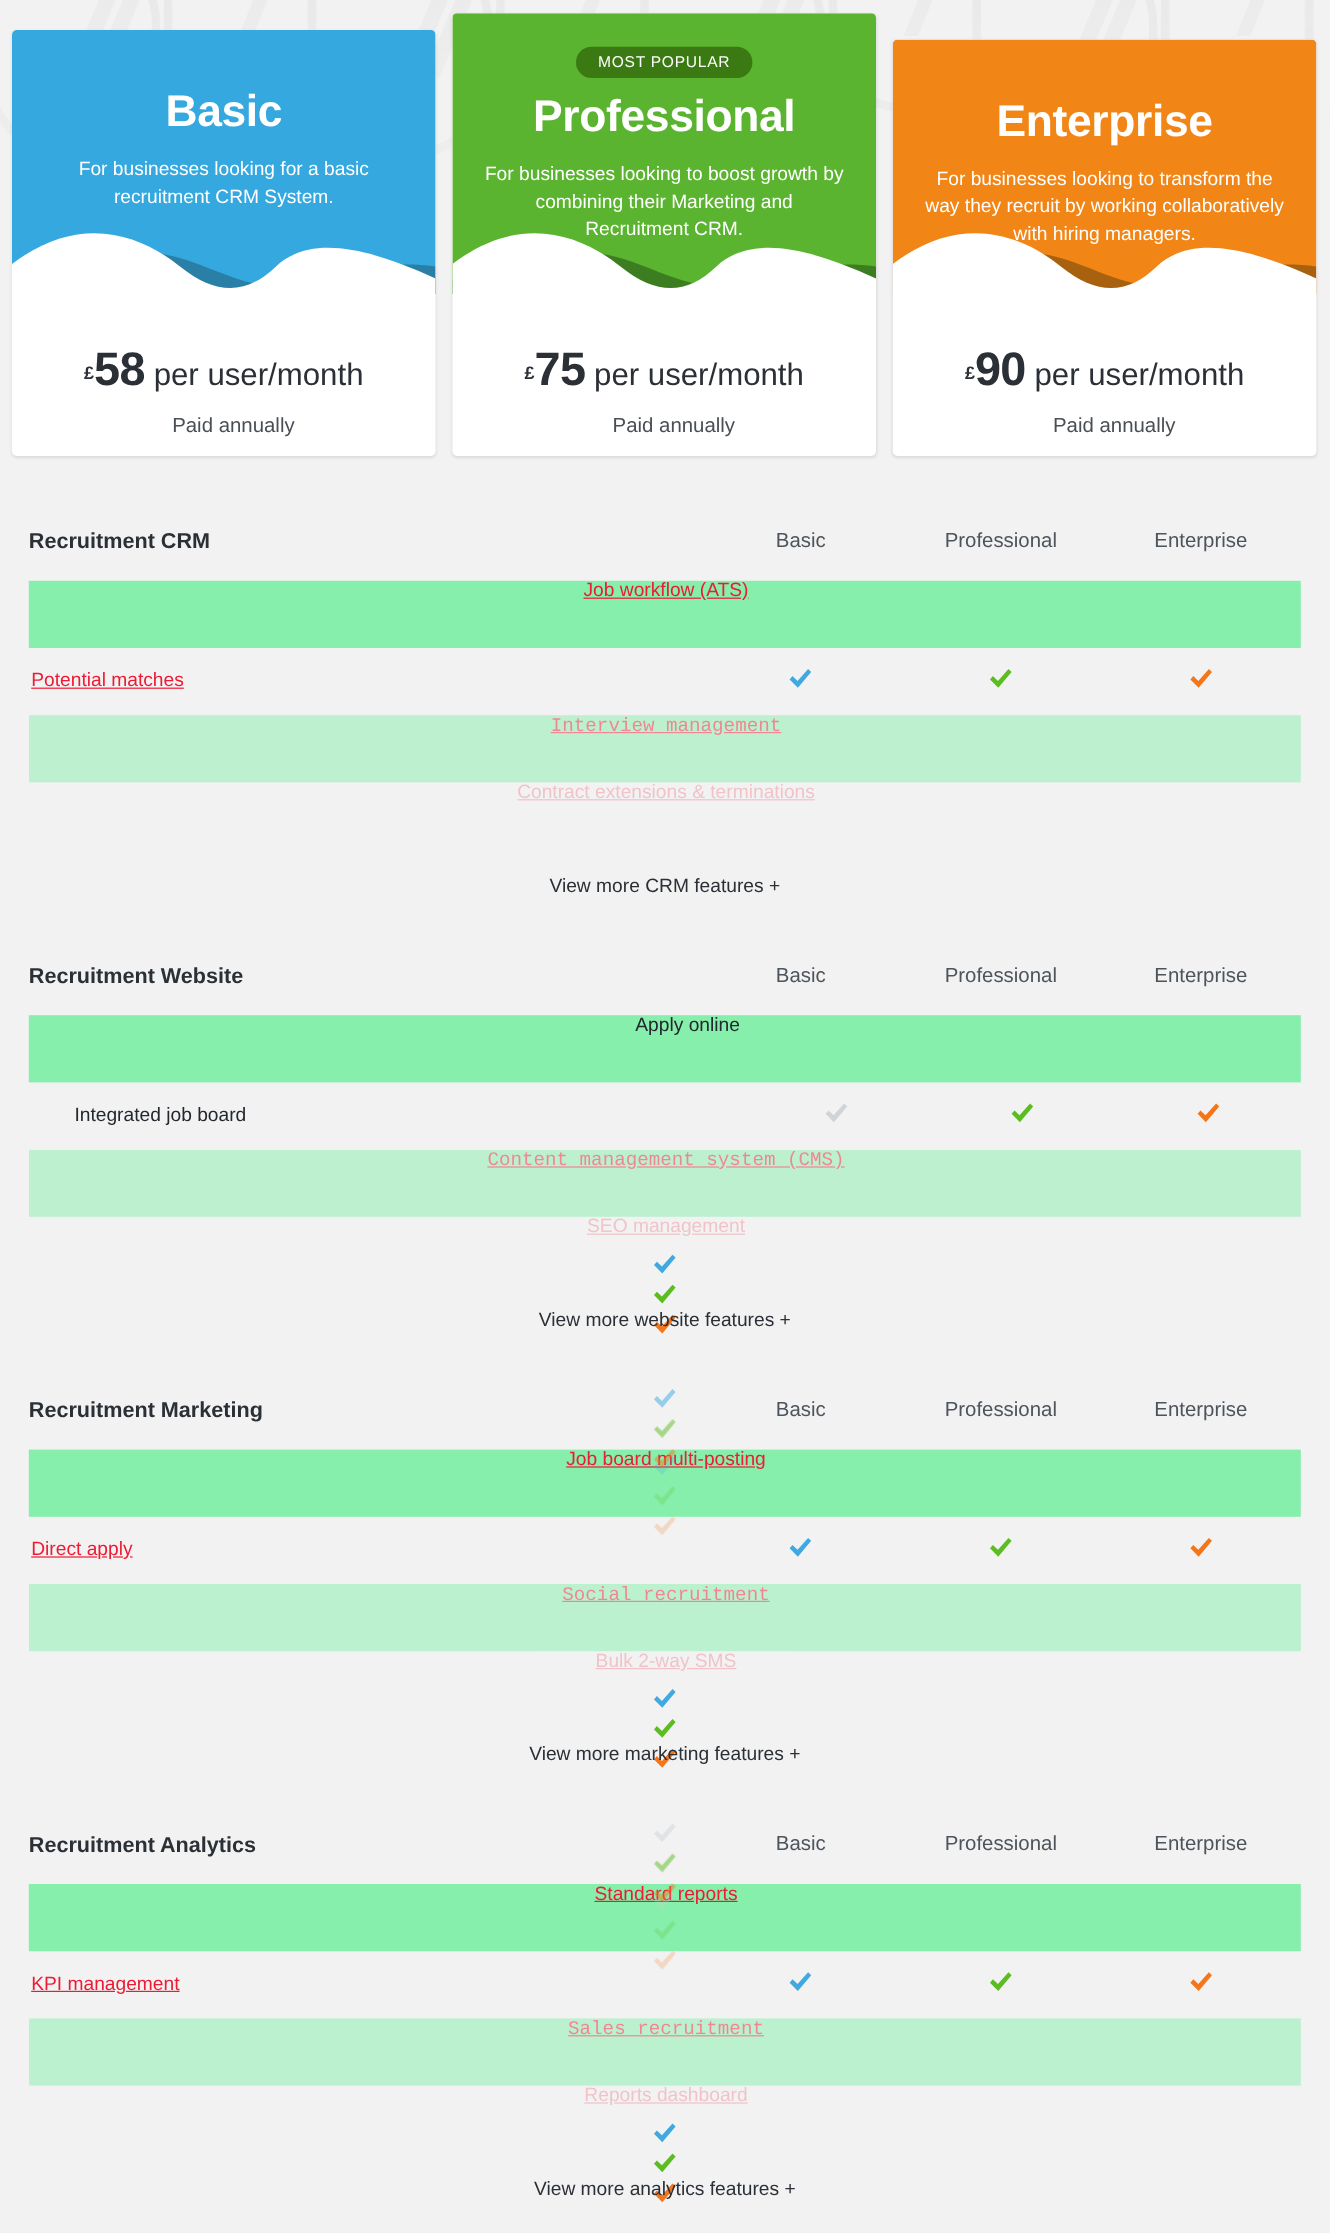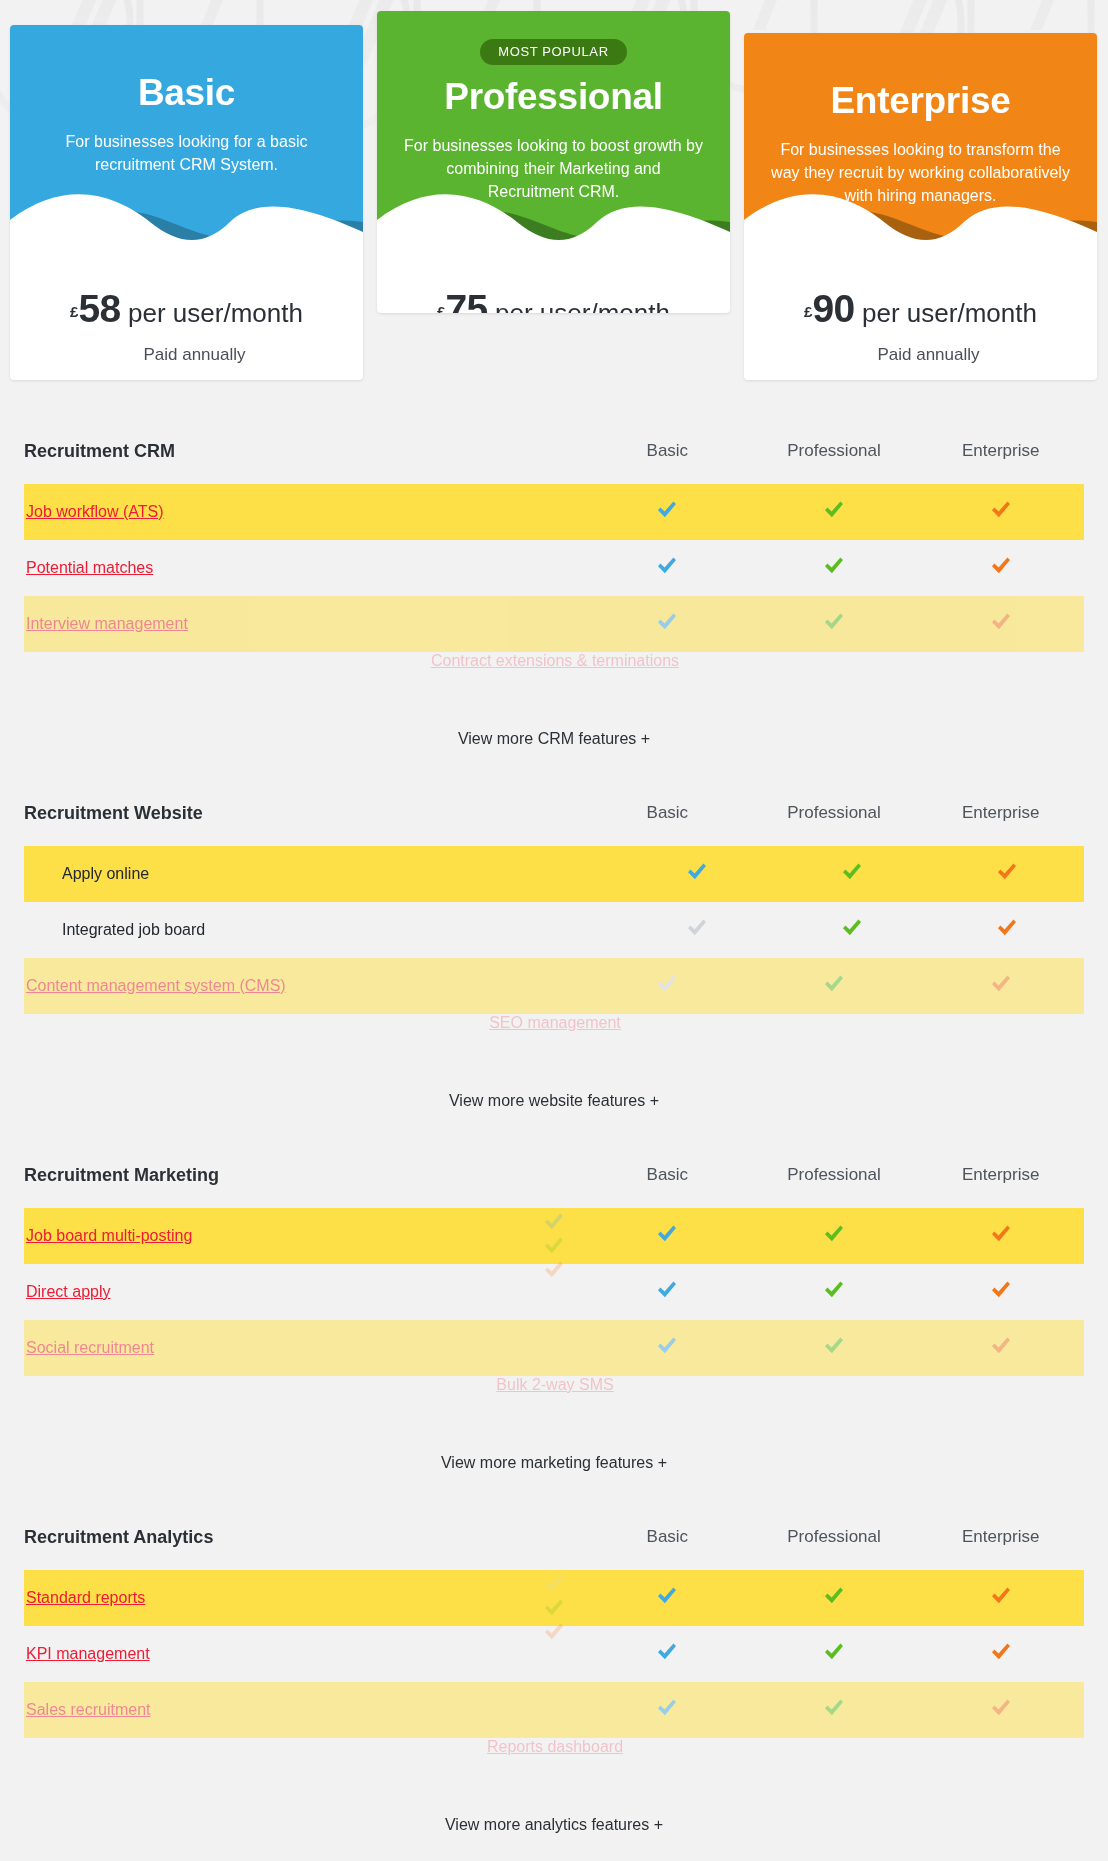--- a/index.html
+++ b/index.html
@@ -42,21 +42,21 @@
 
   .card {
     position: absolute;
     background: #ffffff;
     border-radius: 4px;
     box-shadow: 0 1px 3px rgba(0,0,0,.10);
     overflow: hidden;
   }
 
   .card-basic        { left: 10px;  top: 25px;  width: 353px; height: 355px; }
-  .card-professional { left: 377px; top: 11px;  width: 353px; height: 302px; }
+  .card-professional { left: 377px; top: 11px;  width: 353px; height: 369px; }
   .card-enterprise   { left: 744px; top: 33px;  width: 353px; height: 347px; }
 
   .card-head {
     position: relative;
     text-align: center;
     color: #ffffff;
     overflow: hidden;
   }
   .card-basic .card-head        { height: 220px; background: #35a8df; }
   .card-professional .card-head { height: 234px; background: #5bb430; }
@@ -155,21 +155,21 @@
     font-weight: 400;
   }
 
   .rows { margin-top: 12px; }
 
   .row {
     display: flex;
     align-items: center;
     height: 56px;
   }
-  .row.alt { background: #fde047; }
+  .row.alt { background: #86efac; flex-direction: column; }
 
   .row-label {
     flex: 0 0 560px;
     font-size: 16px;
     padding-left: 2px;
   }
   .row-label.link {
     color: #ed1b34;
     text-decoration: underline;
     cursor: pointer;
@@ -177,21 +177,21 @@
   .row-label.plain { color: #23282e; margin-left: 36px; }
 
   .cell {
     flex: 1;
     text-align: center;
   }
 
   .check { display: inline-block; line-height: 1; }
   .check svg { display: block; }
 
-  .row-f1 { opacity: .50; }
+  .row-f1 { opacity: .50; font-family: Liberation Mono, monospace; }
   .row-f2 { opacity: .22; flex-direction: column; }
 
   .viewmore {
     text-align: center;
     font-size: 16px;
     color: #2b3036;
     margin-top: 22px;
     cursor: pointer;
   }
 

